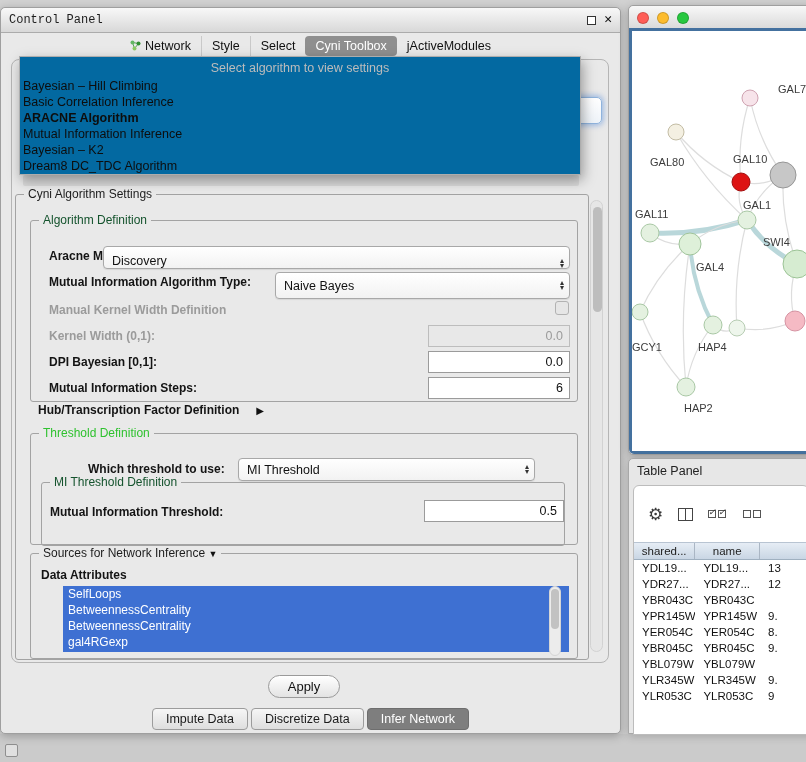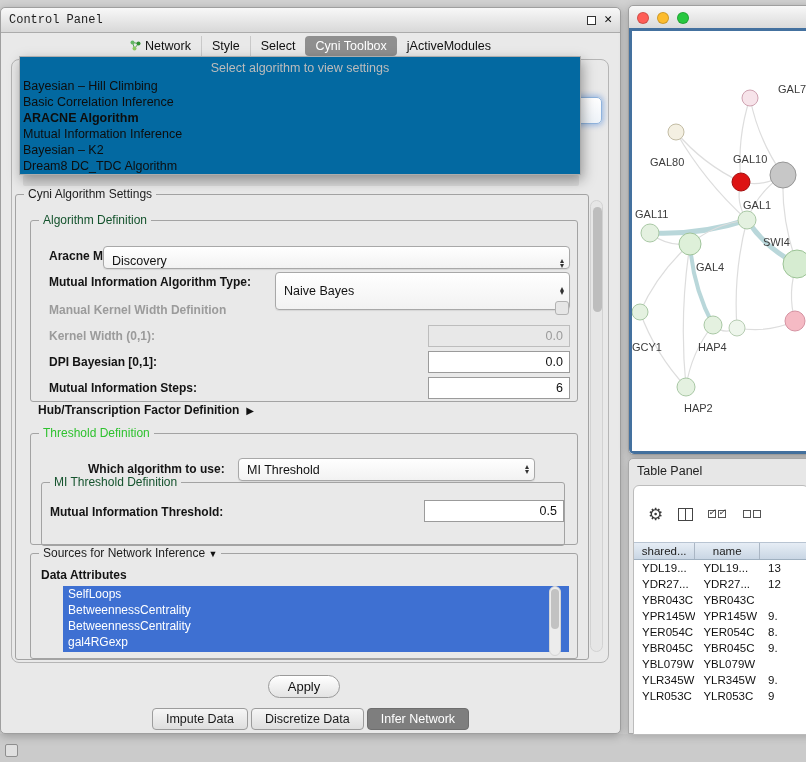--- a/index.html
+++ b/index.html
@@ -47,21 +47,21 @@
 
   .combo { position:absolute; display:flex; align-items:center; background:linear-gradient(#ffffff,#f2f2f2); border:1px solid #a8a8a8; border-radius:4px; font-size:12.5px; color:#111; padding-left:8px; box-shadow:0 1px 1px rgba(0,0,0,0.08); }
   .combo .arrows { margin-left:auto; margin-right:5px; display:flex; flex-direction:column; line-height:4.5px; font-size:8px; color:#333; }
 
   .field { position:absolute; border:1px solid #9b9b9b; background:#fff; font-size:12.5px; text-align:right; padding:0 6px; font-family:inherit; color:#111; }
   .field.disabled { background:#e8e8e8; border-color:#bdbdbd; color:#9b9b9b; }
   input.field { outline:none; }
 
   .checkbox { position:absolute; width:14px; height:14px; border:1px solid #b2b2b2; background:#e6e6e6; border-radius:3px; }
 
-  #hub-row { position:absolute; left:22px; top:208px; display:flex; align-items:center; gap:7px; }
+  #hub-row { position:absolute; left:22px; top:208px; display:flex; align-items:center; gap:17px; }
   #hub-row .hub-lbl { font-size:12px; font-weight:bold; color:#141414; }
   .expander { font-size:10px; color:#111; }
 
   #attr-list { position:absolute; background:#fff; overflow:hidden; }
   .attr-item { height:16px; line-height:16px; background:#3e70d2; color:#fff; font-size:12px; padding-left:5px; white-space:nowrap; overflow:hidden; }
   .vscroll { position:absolute; width:12px; background:#ececec; border:1px solid #d5d5d5; border-radius:6px; }
   .vscroll .thumb { position:absolute; left:1px; width:8px; background:#c2c2c2; border-radius:4px; }
   #settings-scrollbar { position:absolute; left:589px; top:192px; width:13px; height:452px; background:#e6e6e6; border:1px solid #d2d2d2; border-radius:7px; }
   #settings-scrollbar .thumb { position:absolute; left:1.5px; top:6px; width:9px; height:105px; background:#bdbdbd; border-radius:5px; }
 
@@ -161,21 +161,21 @@
         <span class="lbl" style="left:18px;top:28px;">Aracne Mode:</span>
         <div class="combo" style="left:72px;top:25px;width:467px;height:23px;align-items:flex-end;">
           <span>Discovery</span>
           <span class="arrows">
               <span>▴</span>
               <span>▾</span>
             </span>
         </div>
 
         <span class="lbl" style="left:18px;top:54px;">Mutual Information Algorithm Type:</span>
-        <div class="combo" style="left:244px;top:51px;width:295px;height:38px;">
+        <div class="combo" style="left:244px;top:51px;width:295px;height:27px;">
           <span>Naive Bayes</span>
           <span class="arrows">
               <span>▴</span>
               <span>▾</span>
             </span>
         </div>
 
         <span class="lbl disabled" style="left:18px;top:82px;">Manual Kernel Width Definition</span>
         <div class="checkbox" style="left:524px;top:80px;"></div>
 
@@ -190,21 +190,21 @@
       </div>
 
       <div id="hub-row">
         <span class="hub-lbl">Hub/Transcription Factor Definition</span>
         <span class="expander">▶</span>
       </div>
 
       <div class="groupbox" style="left:14px;top:238px;width:548px;height:112px;">
         <span class="group-label gl-green">Threshold Definition</span>
 
-        <span class="lbl" style="left:57px;top:28px;">Which algorithm to use:</span>
+        <span class="lbl" style="left:57px;top:28px;">Which threshold to use:</span>
         <div class="combo" style="left:207px;top:24px;width:297px;height:23px;">
           <span>MI Threshold</span>
           <span class="arrows">
               <span>▴</span>
               <span>▾</span>
             </span>
         </div>
 
         <div class="groupbox" style="left:10px;top:48px;width:524px;height:64px;">
           <span class="group-label gl-blue">MI Threshold Definition</span>

